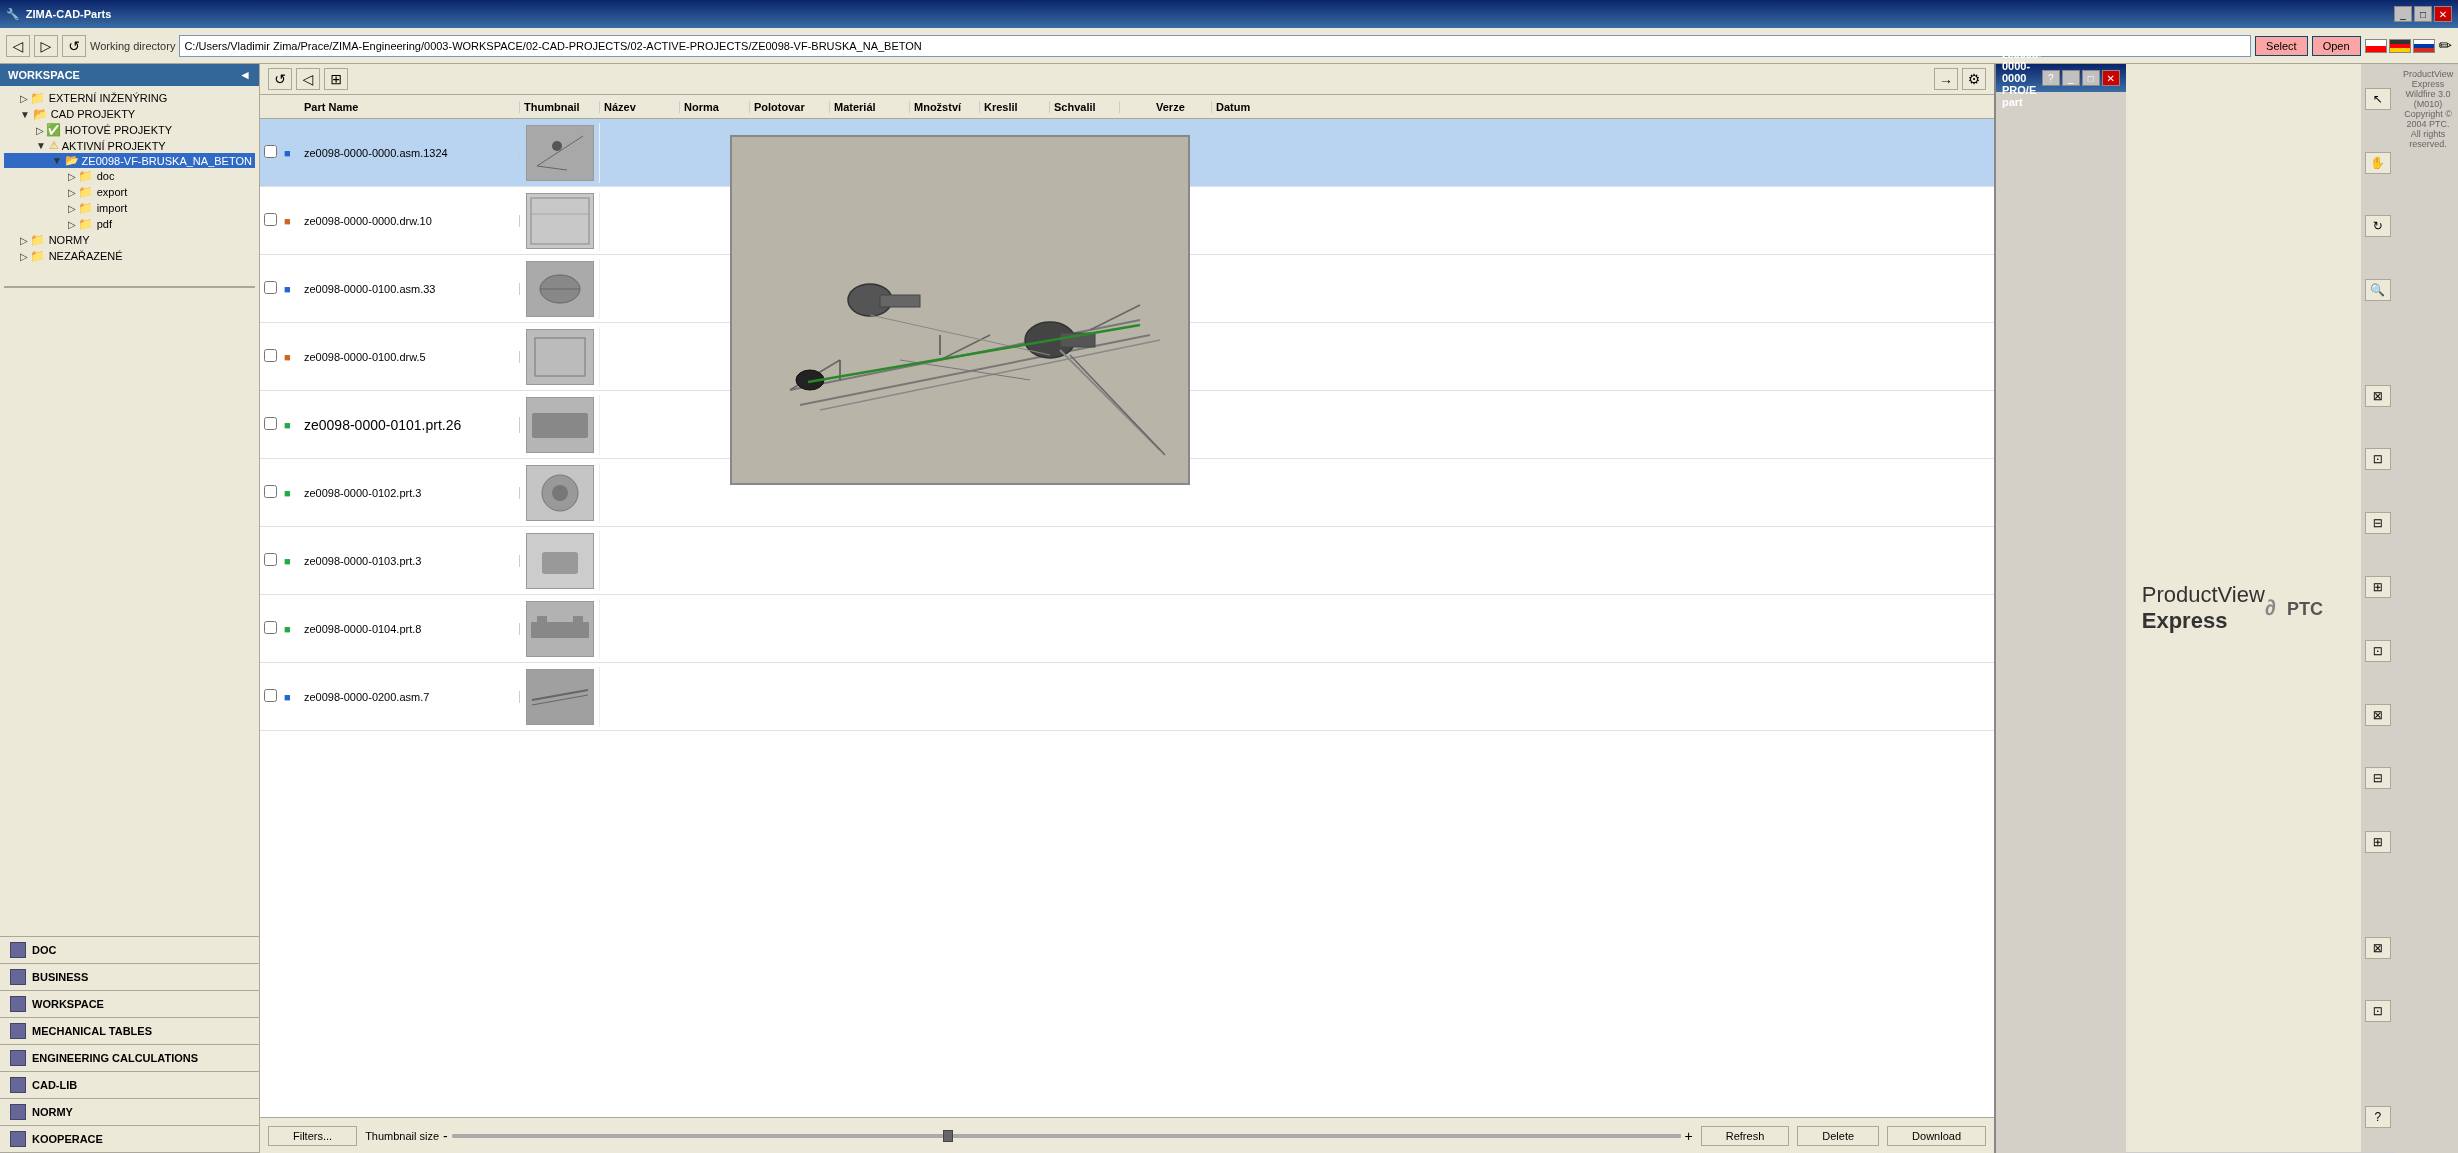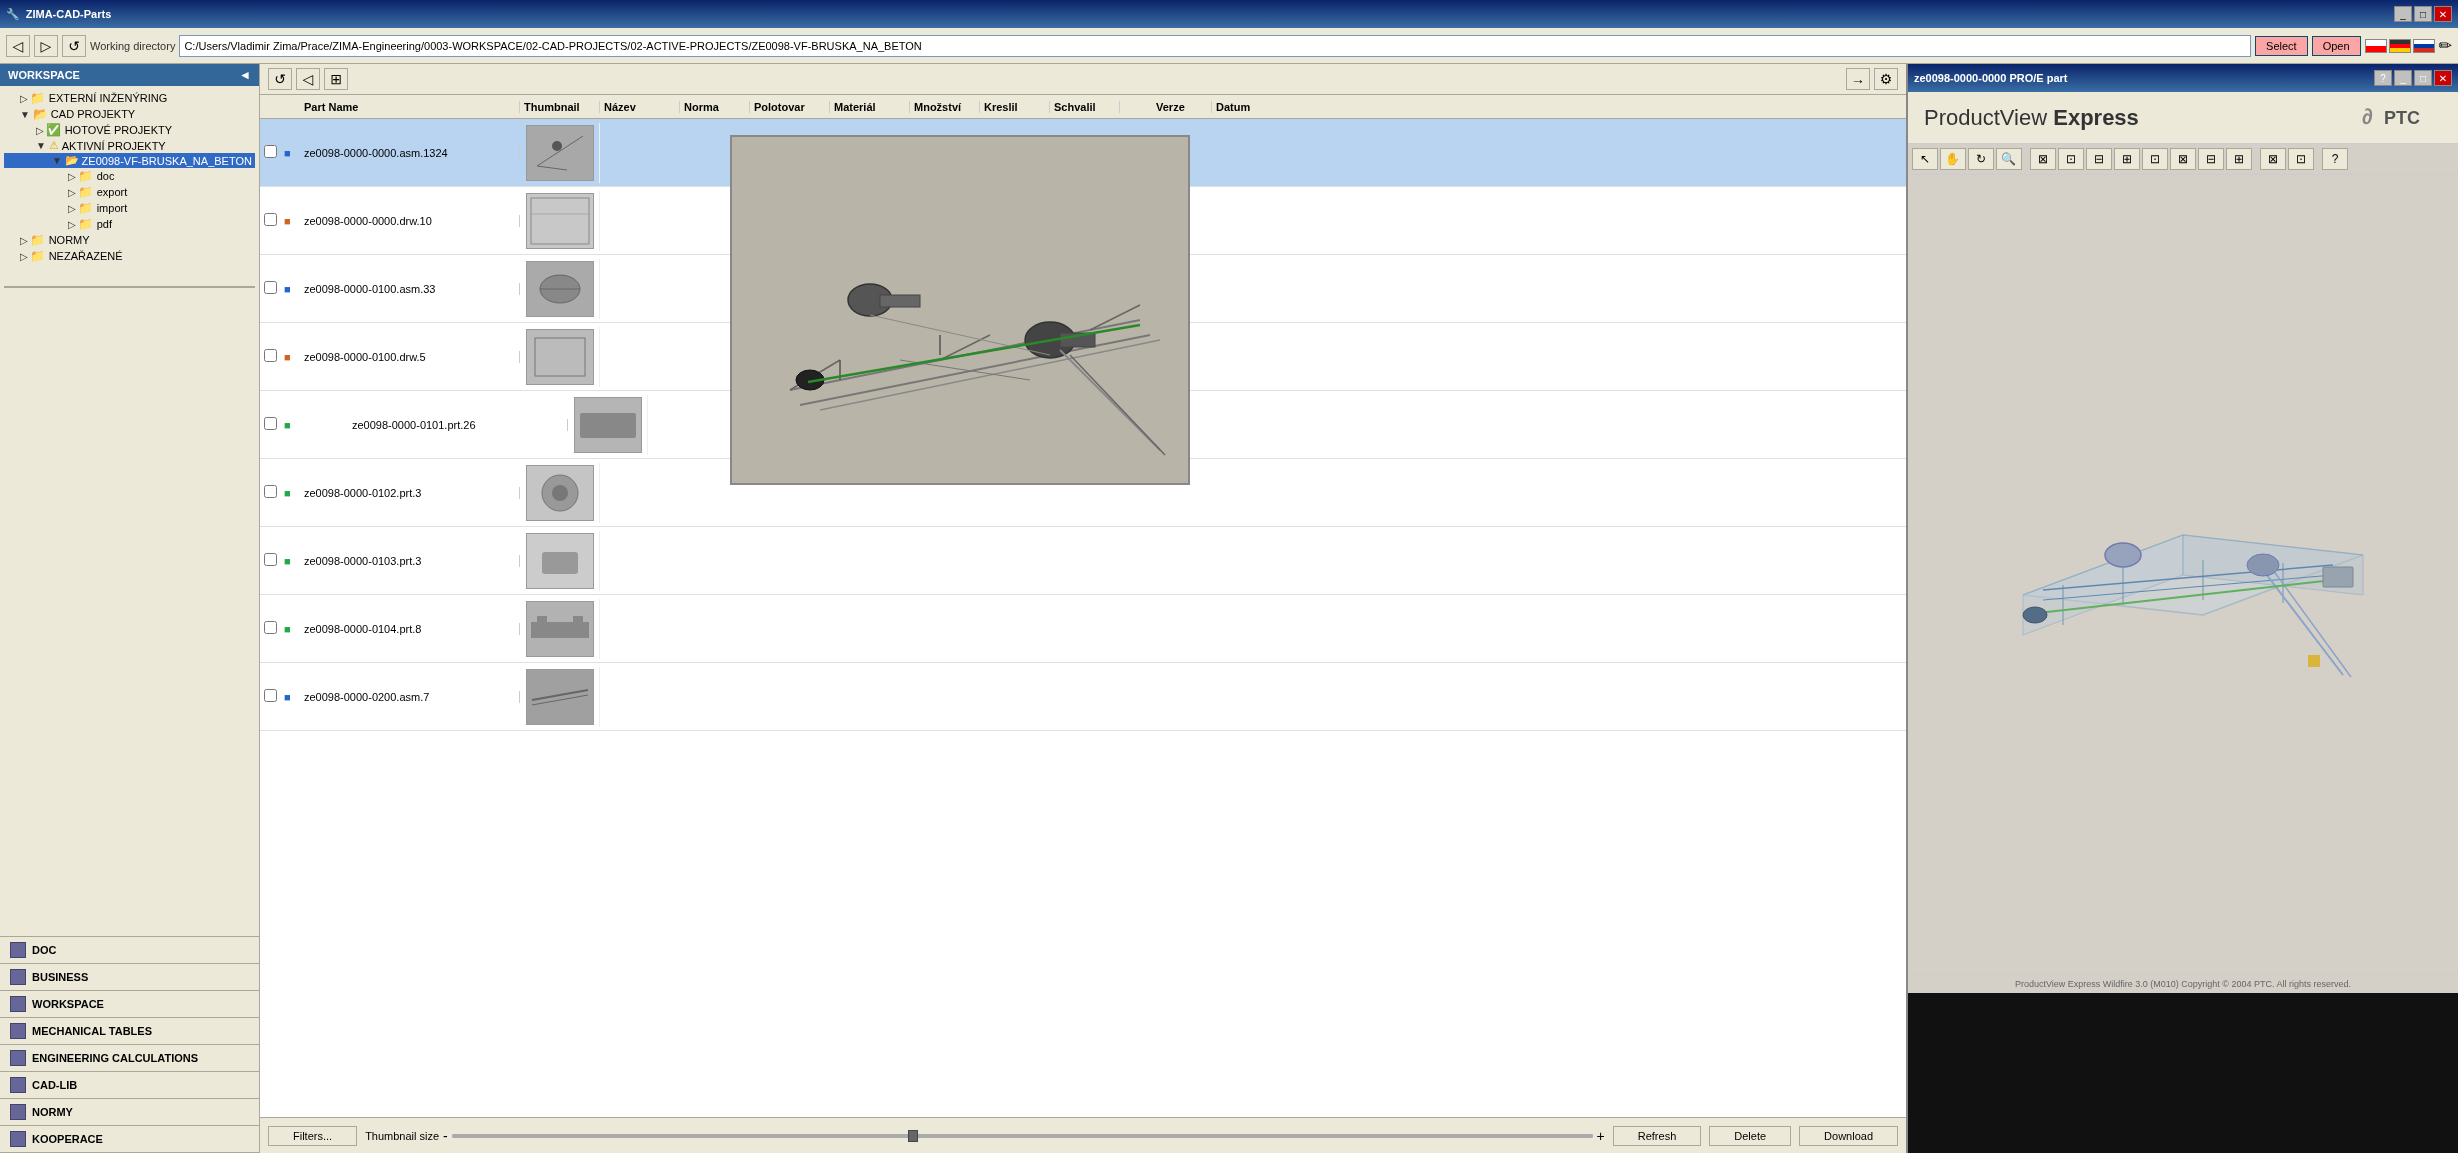--- a/index.html
+++ b/index.html
@@ -155,22 +155,22 @@
 
     
     .overlay-panel {
       position: absolute; top: 40px; left: 470px; width: 460px; height: 350px;
       background: #b8b5a8; border: 2px solid #888; z-index: 10;
       display: flex; align-items: center; justify-content: center;
     }
 
     
     .product-view {
-      width: 552px; background: #d4d0c8; border-left: 2px solid #888;
-      display: flex; flex-direction: column;
+      width: 464px; background: #d4d0c8; border-left: 2px solid #888;
+      display: flex; flex-direction: row;
     }
     .pv-title-bar {
       display: flex; align-items: center; justify-content: space-between;
       background: linear-gradient(to bottom, #0a246a, #3a6ea5); color: white;
       height: 28px; padding: 0 6px;
     }
     .pv-title-text { font-size: 11px; font-weight: bold; }
     .pv-btns { display: flex; gap: 2px; }
     .pv-btn { width: 18px; height: 16px; background: #c0c0c0; border: 1px solid #888; font-size: 10px; cursor: pointer; display: flex; align-items: center; justify-content: center; }
     .pv-btn.close { background: #cc0000; color: white; }
@@ -476,21 +476,21 @@
                 <rect width="66" height="54" fill="#bbb"></rect>
                 <rect x="8" y="8" width="50" height="38" fill="none" stroke="#777" stroke-width="1"></rect>
               </svg>
             </div>
           </div>
         </div>
 
         <div class="table-row">
           <div class="col-checkbox"><input type="checkbox" style=""></div>
           <div class="col-type"><span class="icon-prt">■</span></div>
-          <div class="col-name" style="font-size:11px;padding:0 4px;margin-left:48px;">ze0098-0000-0101.prt.26</div>
+          <div class="col-name" style="font-size:14px;padding:0 4px;">ze0098-0000-0101.prt.26</div>
           <div class="thumbnail-cell">
             <div class="thumbnail-img" style="background:#b8b8b8;">
               <svg width="66" height="54">
                 <rect width="66" height="54" fill="#b5b5b5"></rect>
                 <rect x="5" y="15" width="56" height="25" fill="#888" rx="2"></rect>
               </svg>
             </div>
           </div>
         </div>
 

